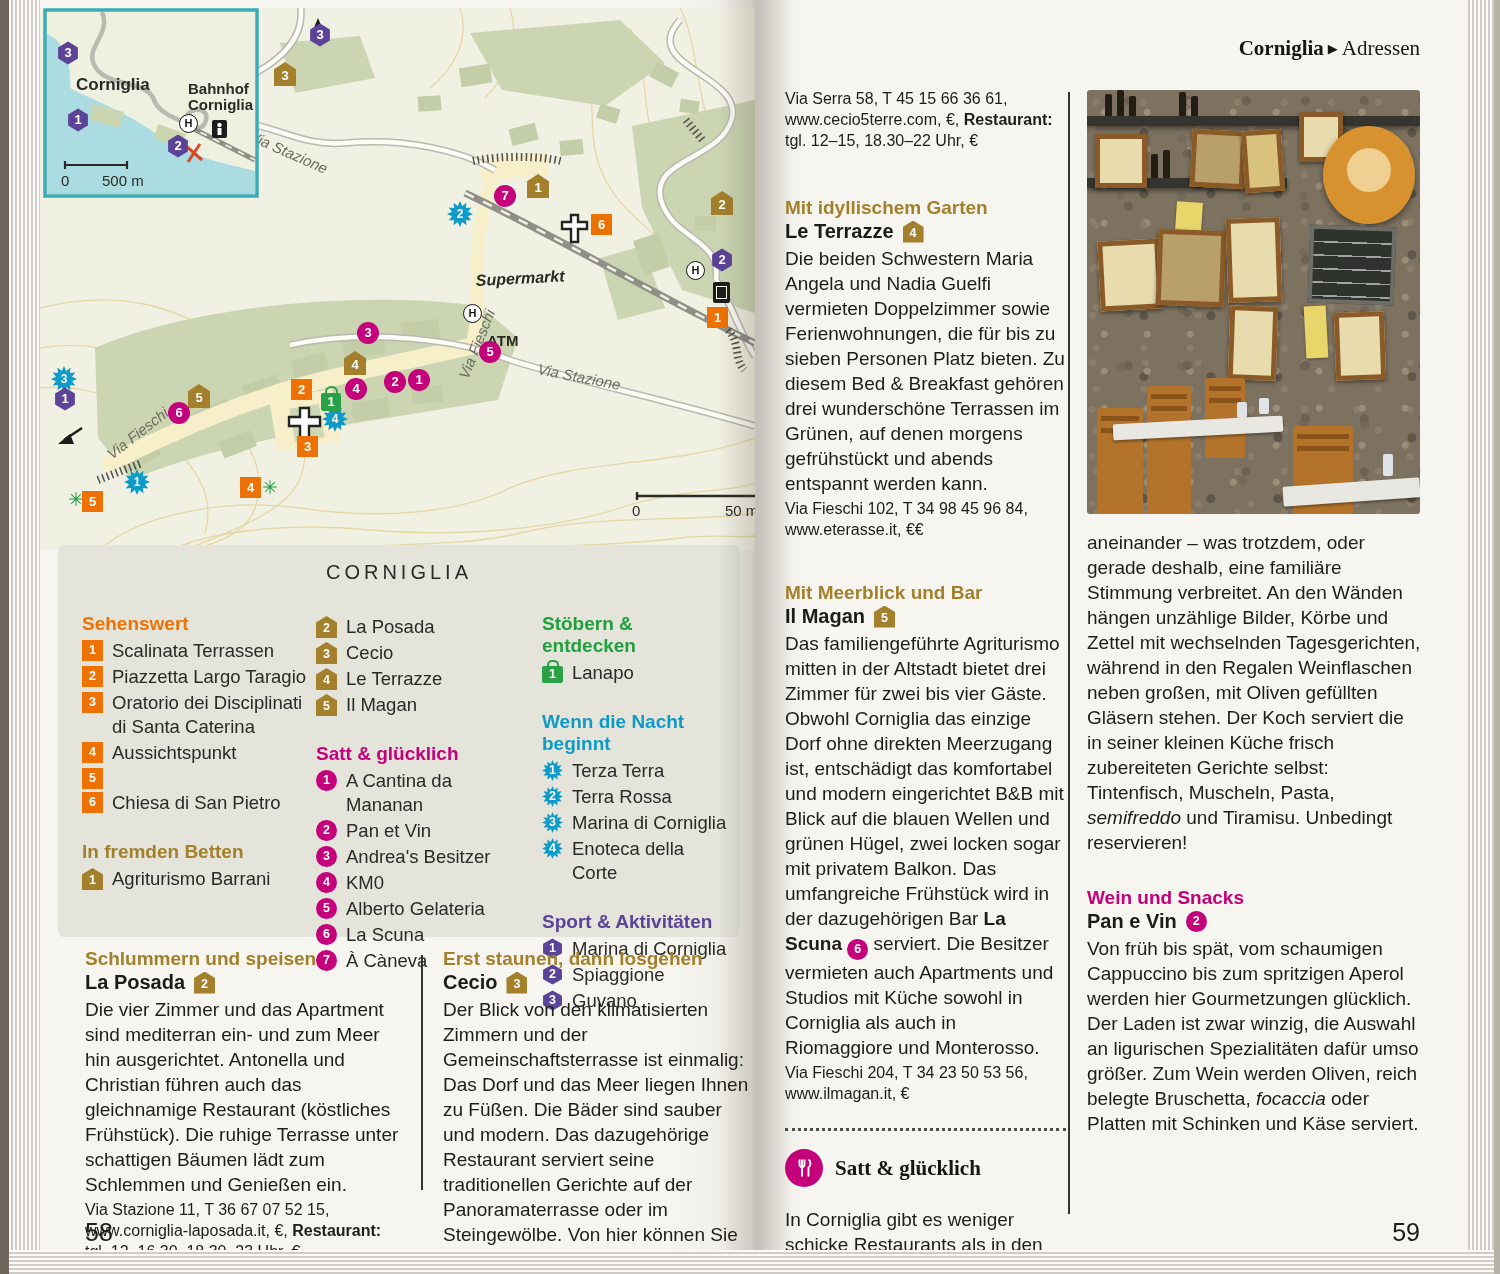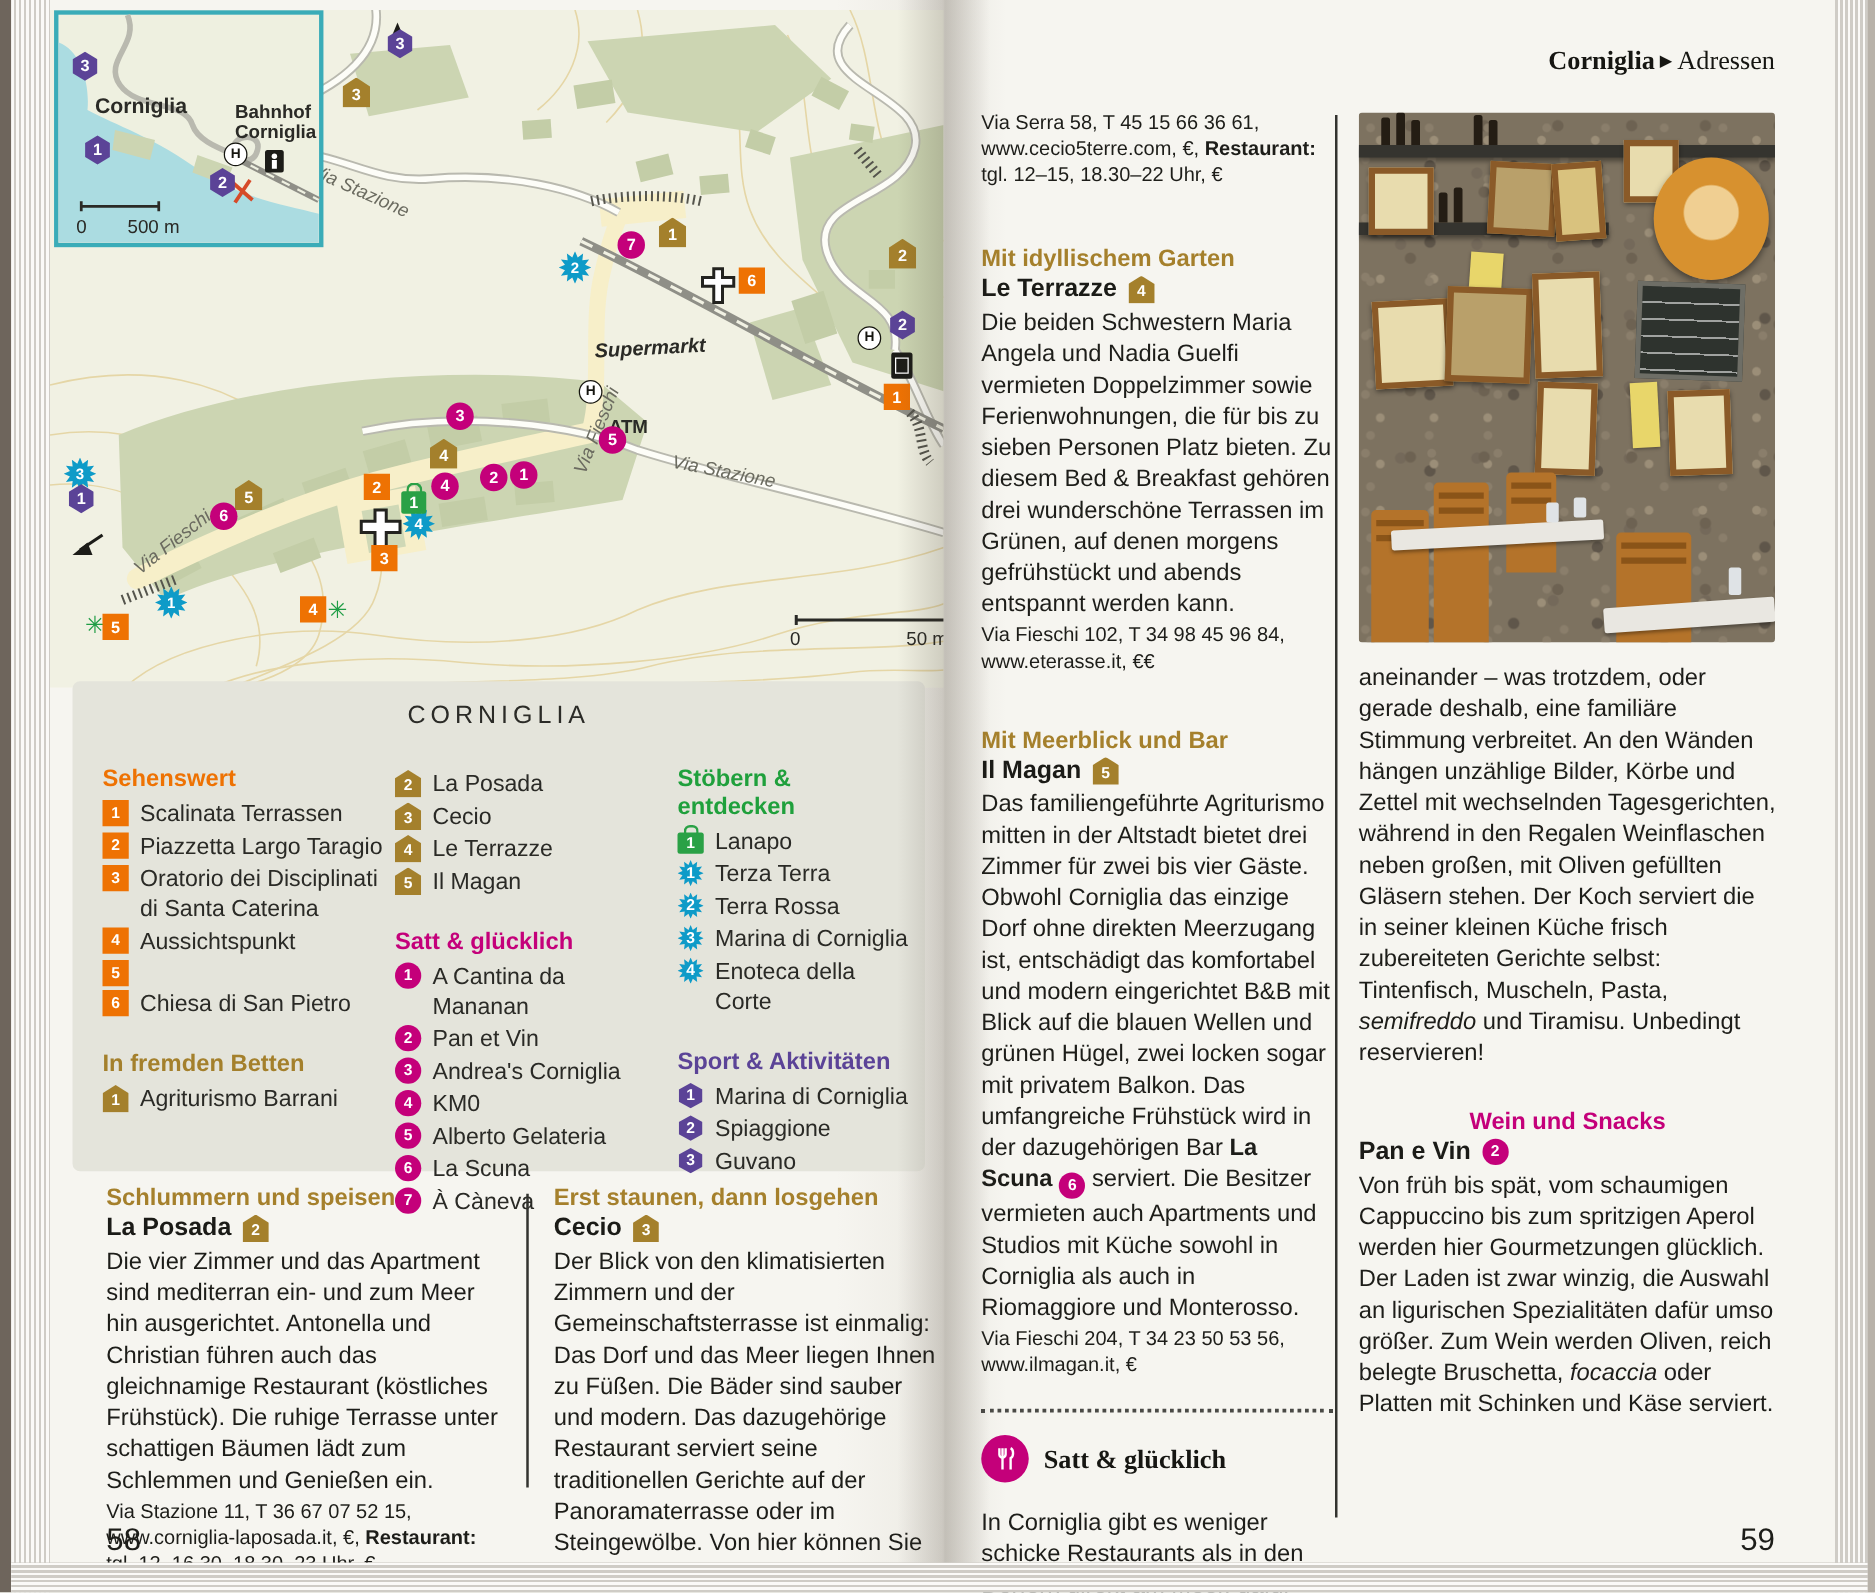--- a/index.html
+++ b/index.html
@@ -66,21 +66,21 @@
   .lb.bed{background:#a4802c;height:22px;line-height:25px;clip-path:polygon(50% 0,100% 30%,100% 100%,0 100%,0 30%);}
   .lb.food{background:#c4007a;border-radius:50%;}
   .lb.night{background:#0e9bc8;clip-path:polygon(50% 0,58.3% 19.1%,75% 6.7%,72.6% 27.4%,93.3% 25%,80.9% 41.7%,100% 50%,80.9% 58.3%,93.3% 75%,72.6% 72.6%,75% 93.3%,58.3% 80.9%,50% 100%,41.7% 80.9%,25% 93.3%,27.4% 72.6%,6.7% 75%,19.1% 58.3%,0 50%,19.1% 41.7%,6.7% 25%,27.4% 27.4%,25% 6.7%,41.7% 19.1%);}
   .lb.sport{background:#5b4397;clip-path:polygon(50% 2%,95% 27%,95% 73%,50% 98%,5% 73%,5% 27%);}
   .lb.shop{background:#2aa146;border-radius:2px;height:17px;line-height:17px;margin-top:5px;}
   .lb.shop::before{content:"";position:absolute;top:-6px;left:4.5px;width:8px;height:7px;
       border:2.5px solid #2aa146;border-bottom:none;border-radius:5px 5px 0 0;}
 
   
   .kick{font-weight:bold;font-size:19px;color:#a5802c;margin:0 0 1px 0;}
-  .kick.mg{color:#c4007a;text-align:center;}
+  .kick.mg{color:#c4007a;}
   .entry-title{font-weight:bold;font-size:20px;color:#1b1b17;margin:0 0 3px 0;display:flex;align-items:center;gap:9px;}
   .body{font-size:19px;line-height:25px;color:#1d1d19;hyphens:auto;}
   .addr{font-size:16px;line-height:21px;color:#1d1d19;margin-top:2px;overflow-wrap:anywhere;}
   .addr b{font-weight:bold;}
   .colblock{position:absolute;}
   .vrule{position:absolute;width:2px;background:#33332f;}
   .pagenum{position:absolute;font-size:25px;color:#1d1d19;}
   .it{font-style:italic;}
   .inline-badge{display:inline-block;vertical-align:-3px;}
   .inline-badge.food{width:21px;height:21px;background:#c4007a;border-radius:50%;color:#fff;
@@ -374,21 +374,21 @@
         <div class="li">
             <span class="lb food">1</span>
             <span>A Cantina da Mananan</span>
           </div>
         <div class="li">
             <span class="lb food">2</span>
             <span>Pan et Vin</span>
           </div>
         <div class="li">
             <span class="lb food">3</span>
-            <span>Andrea's Corniglia</span>
+            <span>Andrea's Besitzer</span>
           </div>
         <div class="li">
             <span class="lb food">4</span>
             <span>KM0</span>
           </div>
         <div class="li">
             <span class="lb food">5</span>
             <span>Alberto Gelateria</span>
           </div>
         <div class="li">
@@ -399,20 +399,21 @@
             <span class="lb food">7</span>
             <span>À Càneva</span>
           </div>
       </div>
       <div class="lg-col lg-col3">
         <div class="lg-head gr">Stöbern &amp; entdecken</div>
         <div class="li">
             <span class="lb shop">1</span>
             <span>Lanapo</span>
           </div>
+        <div class="lg-head bl" style="margin-top:26px">Wenn die Nacht beginnt</div>
         <div class="li">
             <span class="lb night">1</span>
             <span>Terza Terra</span>
           </div>
         <div class="li">
             <span class="lb night">2</span>
             <span>Terra Rossa</span>
           </div>
         <div class="li">
             <span class="lb night">3</span>

